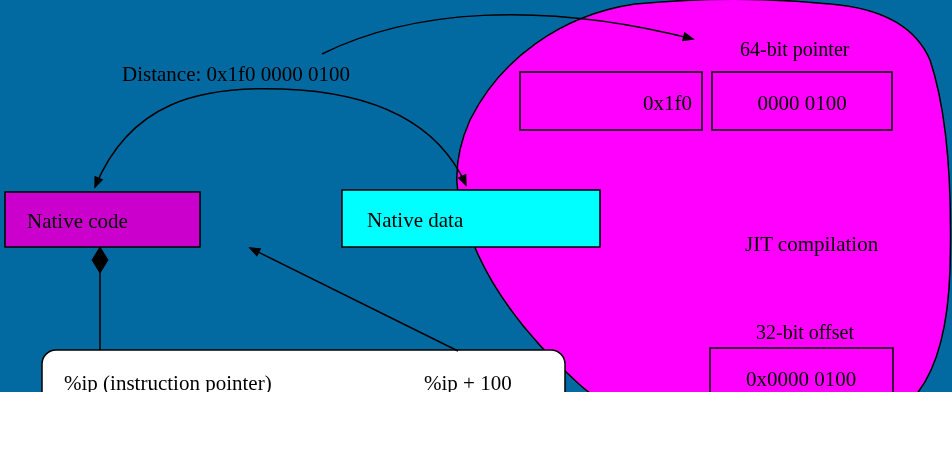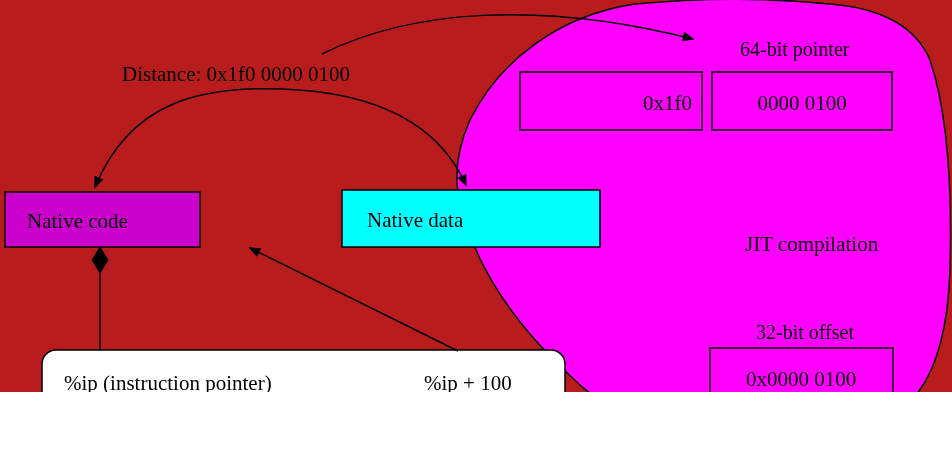--- a/index.html
+++ b/index.html
@@ -4,21 +4,21 @@
 <style>
   html, body {
     margin: 0;
     padding: 0;
     background: #ffffff;
   }
   #stage {
     position: relative;
     width: 952px;
     height: 392px;
-    background: #b91c1c;
+    background: #0369a1;
     overflow: hidden;
   }
   svg text {
     font-family: "Liberation Serif", serif;
     font-size: 21px;
     fill: #000000;
   }
   .box-label { font-size: 21px; }
   .small-label { font-size: 20px; }
 </style>

